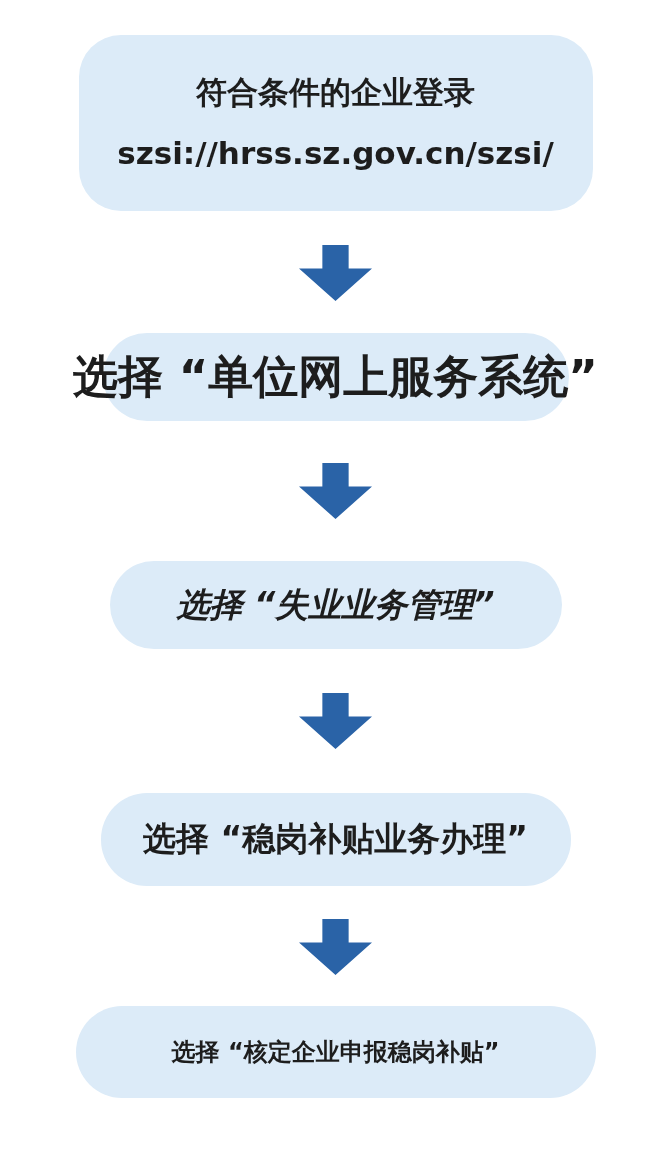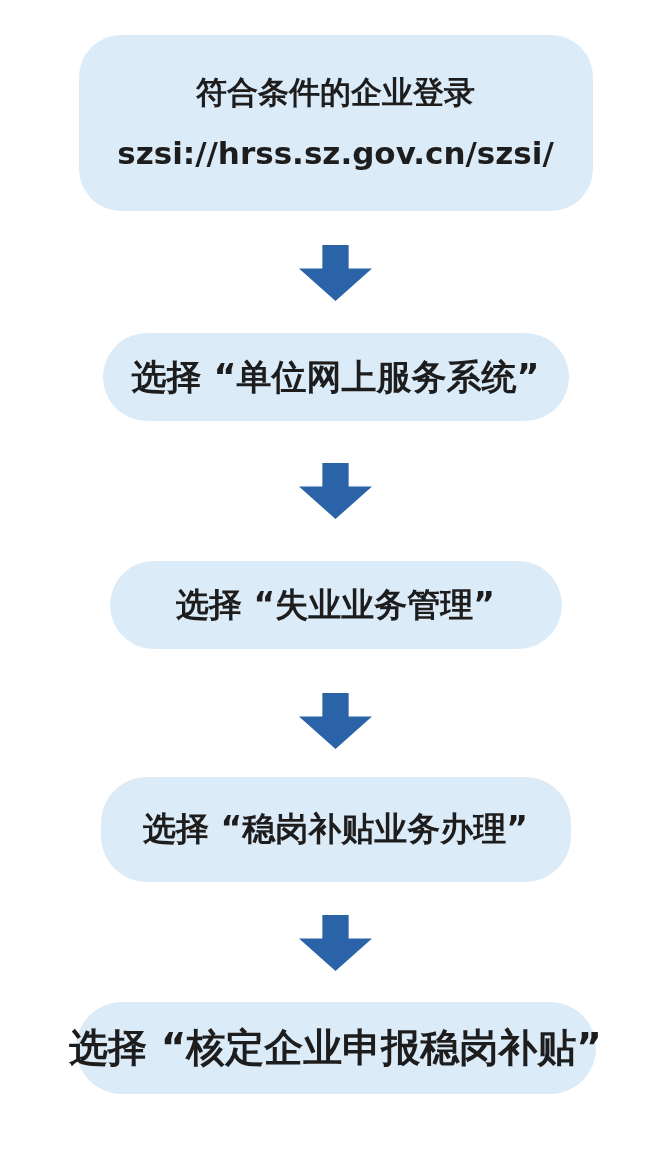--- a/index.html
+++ b/index.html
@@ -41,42 +41,43 @@
     width: 514px;
     height: 176px;
     border-radius: 42px;
     font-size: 31px;
     line-height: 1.52;
   }
   .node-2 {
     width: 466px;
     height: 88px;
     border-radius: 44px;
-    font-size: 35px;
+    font-size: 45px;
     margin-top: 32px;
   }
   .node-3 {
     width: 452px;
     height: 88px;
     border-radius: 44px;
     font-size: 33px;
     margin-top: 42px;
+    font-style: italic;
   }
   .node-4 {
     width: 470px;
-    height: 105px;
+    height: 93px;
     border-radius: 46px;
     font-size: 33px;
-    margin-top: 28px;
+    margin-top: 44px;
   }
   .node-5 {
     width: 520px;
     height: 92px;
     border-radius: 46px;
-    font-size: 39px;
+    font-size: 24px;
     margin-top: 31px;
   }
   .arrow {
     width: 73px;
     height: 56px;
     background: #2a63a7;
     clip-path: polygon(32% 0, 68% 0, 68% 42%, 100% 42%, 50% 100%, 0 42%, 32% 42%);
     flex: 0 0 auto;
   }
   .arrow-1 { margin-top: 34px; }

